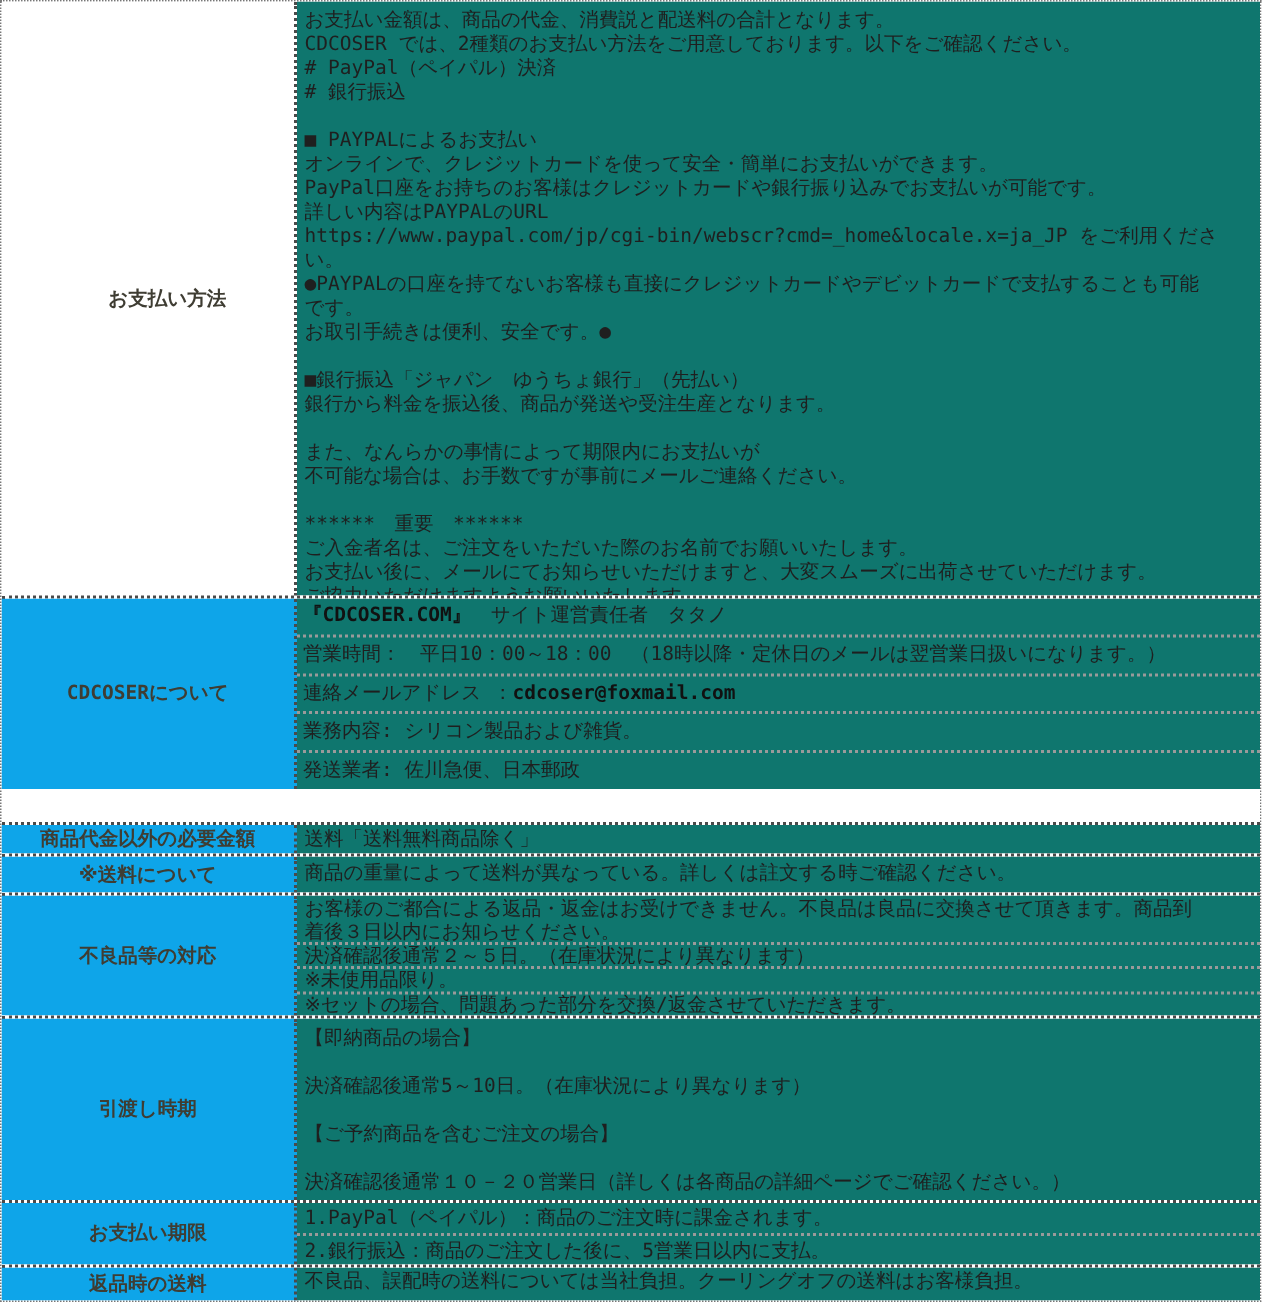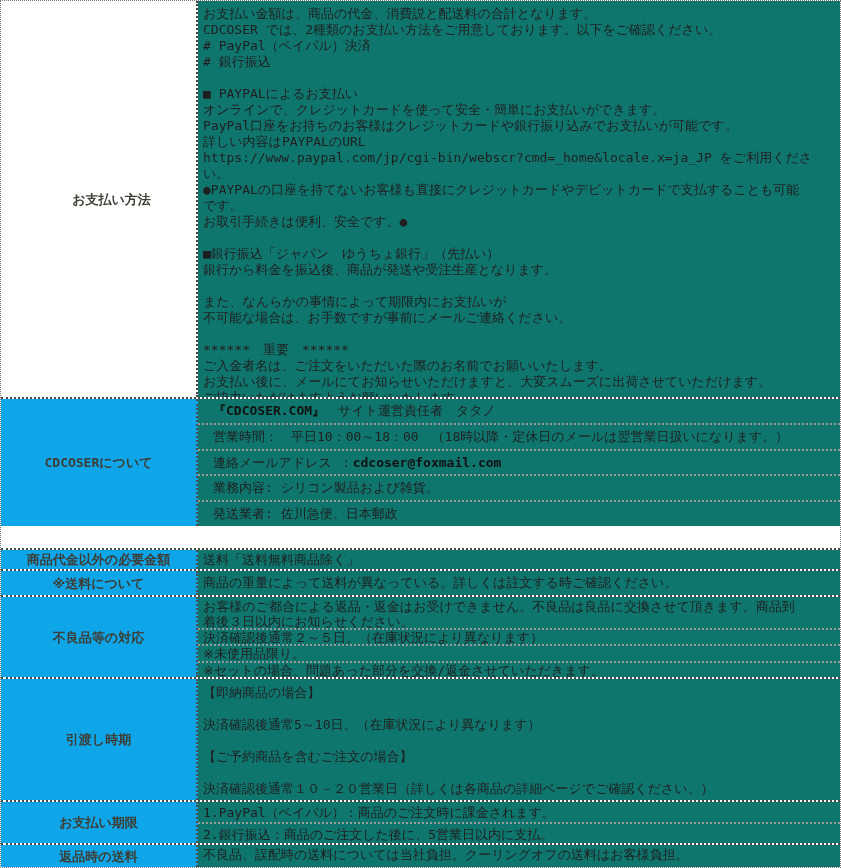--- a/index.html
+++ b/index.html
@@ -35,35 +35,35 @@
     background:#0f766e;
   }
   .text-block{
     padding:5px 4px 2px 5px;
     font-size:13px;line-height:16px;
     white-space:pre-line;
     overflow:hidden;
   }
   .sub-row{
     flex:1 1 auto;box-sizing:border-box;
-    padding:4px 4px 3px 15px;
+    padding:4px 4px 3px 4px;
     font-size:13px;line-height:15px;
     overflow:hidden;
     white-space:pre-line;
   }
   .sub-row + .sub-row{border-top:2px dotted #9a9a9a;}
   .s1{height:396px;}
   .s2{height:129px;}
   .s3{height:21px;margin-top:22px;}
   .s4{height:26px;}
   .s5{height:82px;}
   .s6{height:123px;}
   .s7{height:43px;}
   .s8{height:20px;}
-  .s9{flex:1 1 auto;}
+  .s9{flex:1 1 auto;font-family:Liberation Mono, monospace;}
   .s3 .sub-row,.s8 .sub-row,.s9 .sub-row{padding:2px 4px 1px 5px;}
   .s4 .sub-row{padding:4px 4px 2px 5px;}
   .s5 .sub-row{padding:1px 4px 0 5px;line-height:14px;}
   .s5 .sub-row.tall{flex:2 1 auto;line-height:15px;padding-top:2px;}
   .s7 .sub-row{padding:3px 0 1px 5px;}
   .s6 .text-block{padding-top:6px;}
   b{font-weight:bold;color:#111;}
 </style>
 </head>
 <body>

